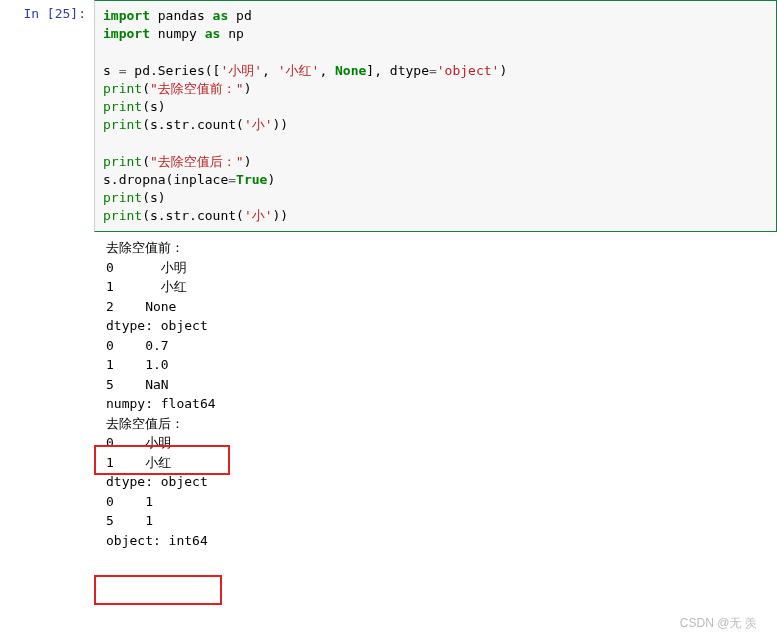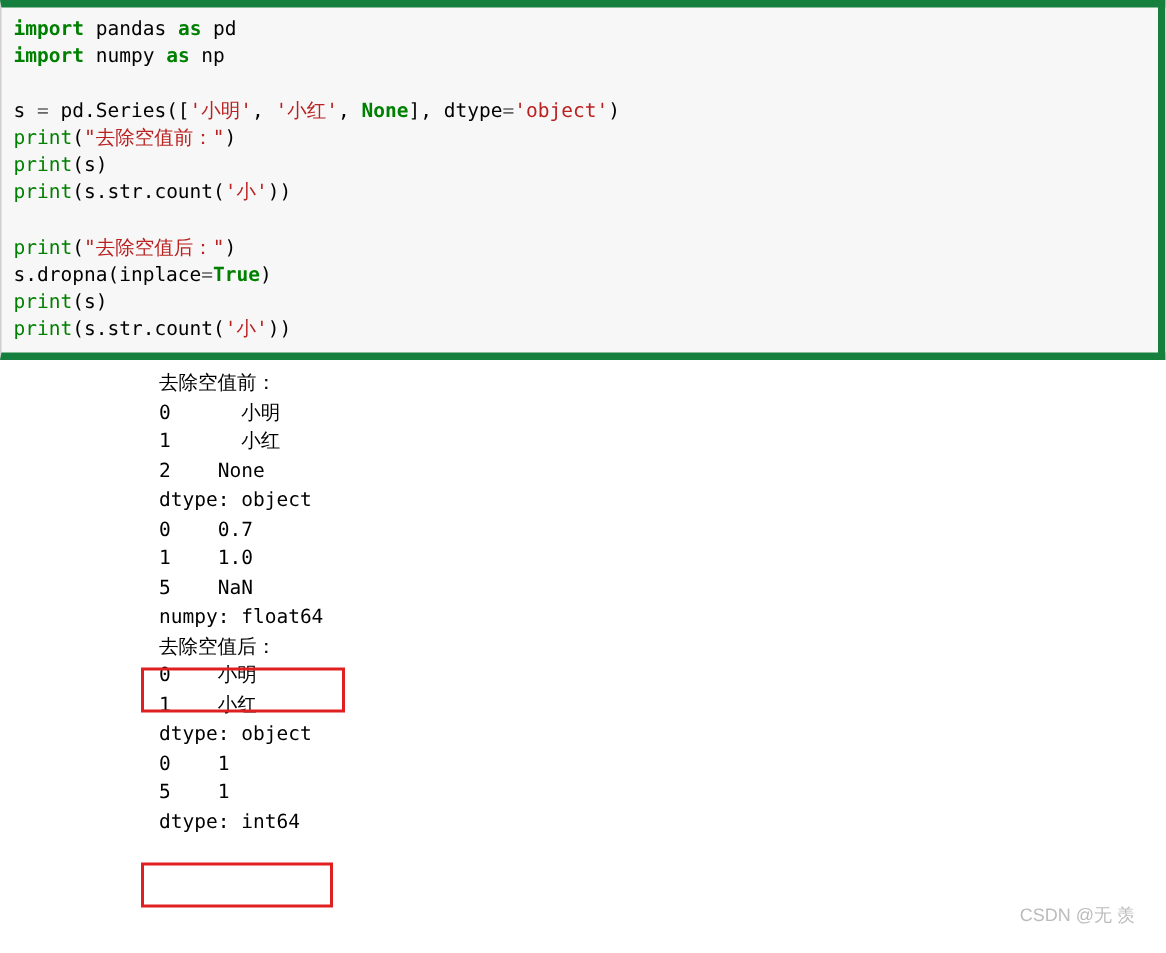--- a/index.html
+++ b/index.html
@@ -24,21 +24,21 @@
       flex-shrink: 0;
       font-family: monospace;
     }
     .prompt-empty {
       width: 94px;
       flex-shrink: 0;
     }
     .input-area {
       flex: 1;
       background: #f7f7f7;
-      border: 5px solid #15803d;
+      border: 1px solid #15803d;
       border-left: 1px solid #cfcfcf;
       padding: 6px 8px;
       line-height: 1.4;
       white-space: pre;
     }
     .output-area {
       flex: 1;
       padding: 6px 8px 6px 12px;
       line-height: 1.5;
       white-space: pre;
@@ -51,30 +51,31 @@
     .op { color: #666; }
     .highlight-box {
       position: absolute;
       border: 2px solid #e02020;
       background: transparent;
       pointer-events: none;
     }
     .watermark {
       position: absolute;
       right: 8px;
-      bottom: 16px;
+      bottom: 3px;
       color: rgba(120,120,120,0.5);
       font-size: 12px;
       font-family: sans-serif;
     }
   </style>
 </head>
 <body>
 
 <div class="cell">
+  <div class="prompt">In  [25]:</div>
   <div class="input-area"><span class="kw-green">import</span><span> pandas </span><span class="kw-green">as</span><span> pd</span>
 <span class="kw-green">import</span><span> numpy </span><span class="kw-green">as</span><span> np</span>
 
 <span>s </span><span class="op">=</span><span> pd.Series([</span><span class="str-red">'小明'</span><span>, </span><span class="str-red">'小红'</span><span>, </span><span class="kw-none">None</span><span>], dtype</span><span class="op">=</span><span class="str-red">'object'</span><span>)</span>
 <span class="builtin">print</span><span>(</span><span class="str-red">"去除空值前："</span><span>)</span>
 <span class="builtin">print</span><span>(s)</span>
 <span class="builtin">print</span><span>(s.str.count(</span><span class="str-red">'小'</span><span>))</span>
 
 <span class="builtin">print</span><span>(</span><span class="str-red">"去除空值后："</span><span>)</span>
 <span>s.dropna(inplace</span><span class="op">=</span><span class="kw-green">True</span><span>)</span>
@@ -92,19 +93,19 @@
 <span>0    0.7</span>
 <span>1    1.0</span>
 <span>5    NaN</span>
 <span>numpy: float64</span>
 <span>去除空值后：</span>
 <span>0    小明</span>
 <span>1    小红</span>
 <span>dtype: object</span>
 <span>0    1</span>
 <span>5    1</span>
-<span>dtype: int64</span></div>
+<span>object: int64</span></div>
 </div>
 
 <div class="highlight-box" style="left:94px; top:445px; width:136px; height:30px;"></div>
 <div class="highlight-box" style="left:94px; top:575px; width:128px; height:30px;"></div>
 
 <div class="watermark">CSDN @无 羡ゞ</div>
 
 </body></html>

